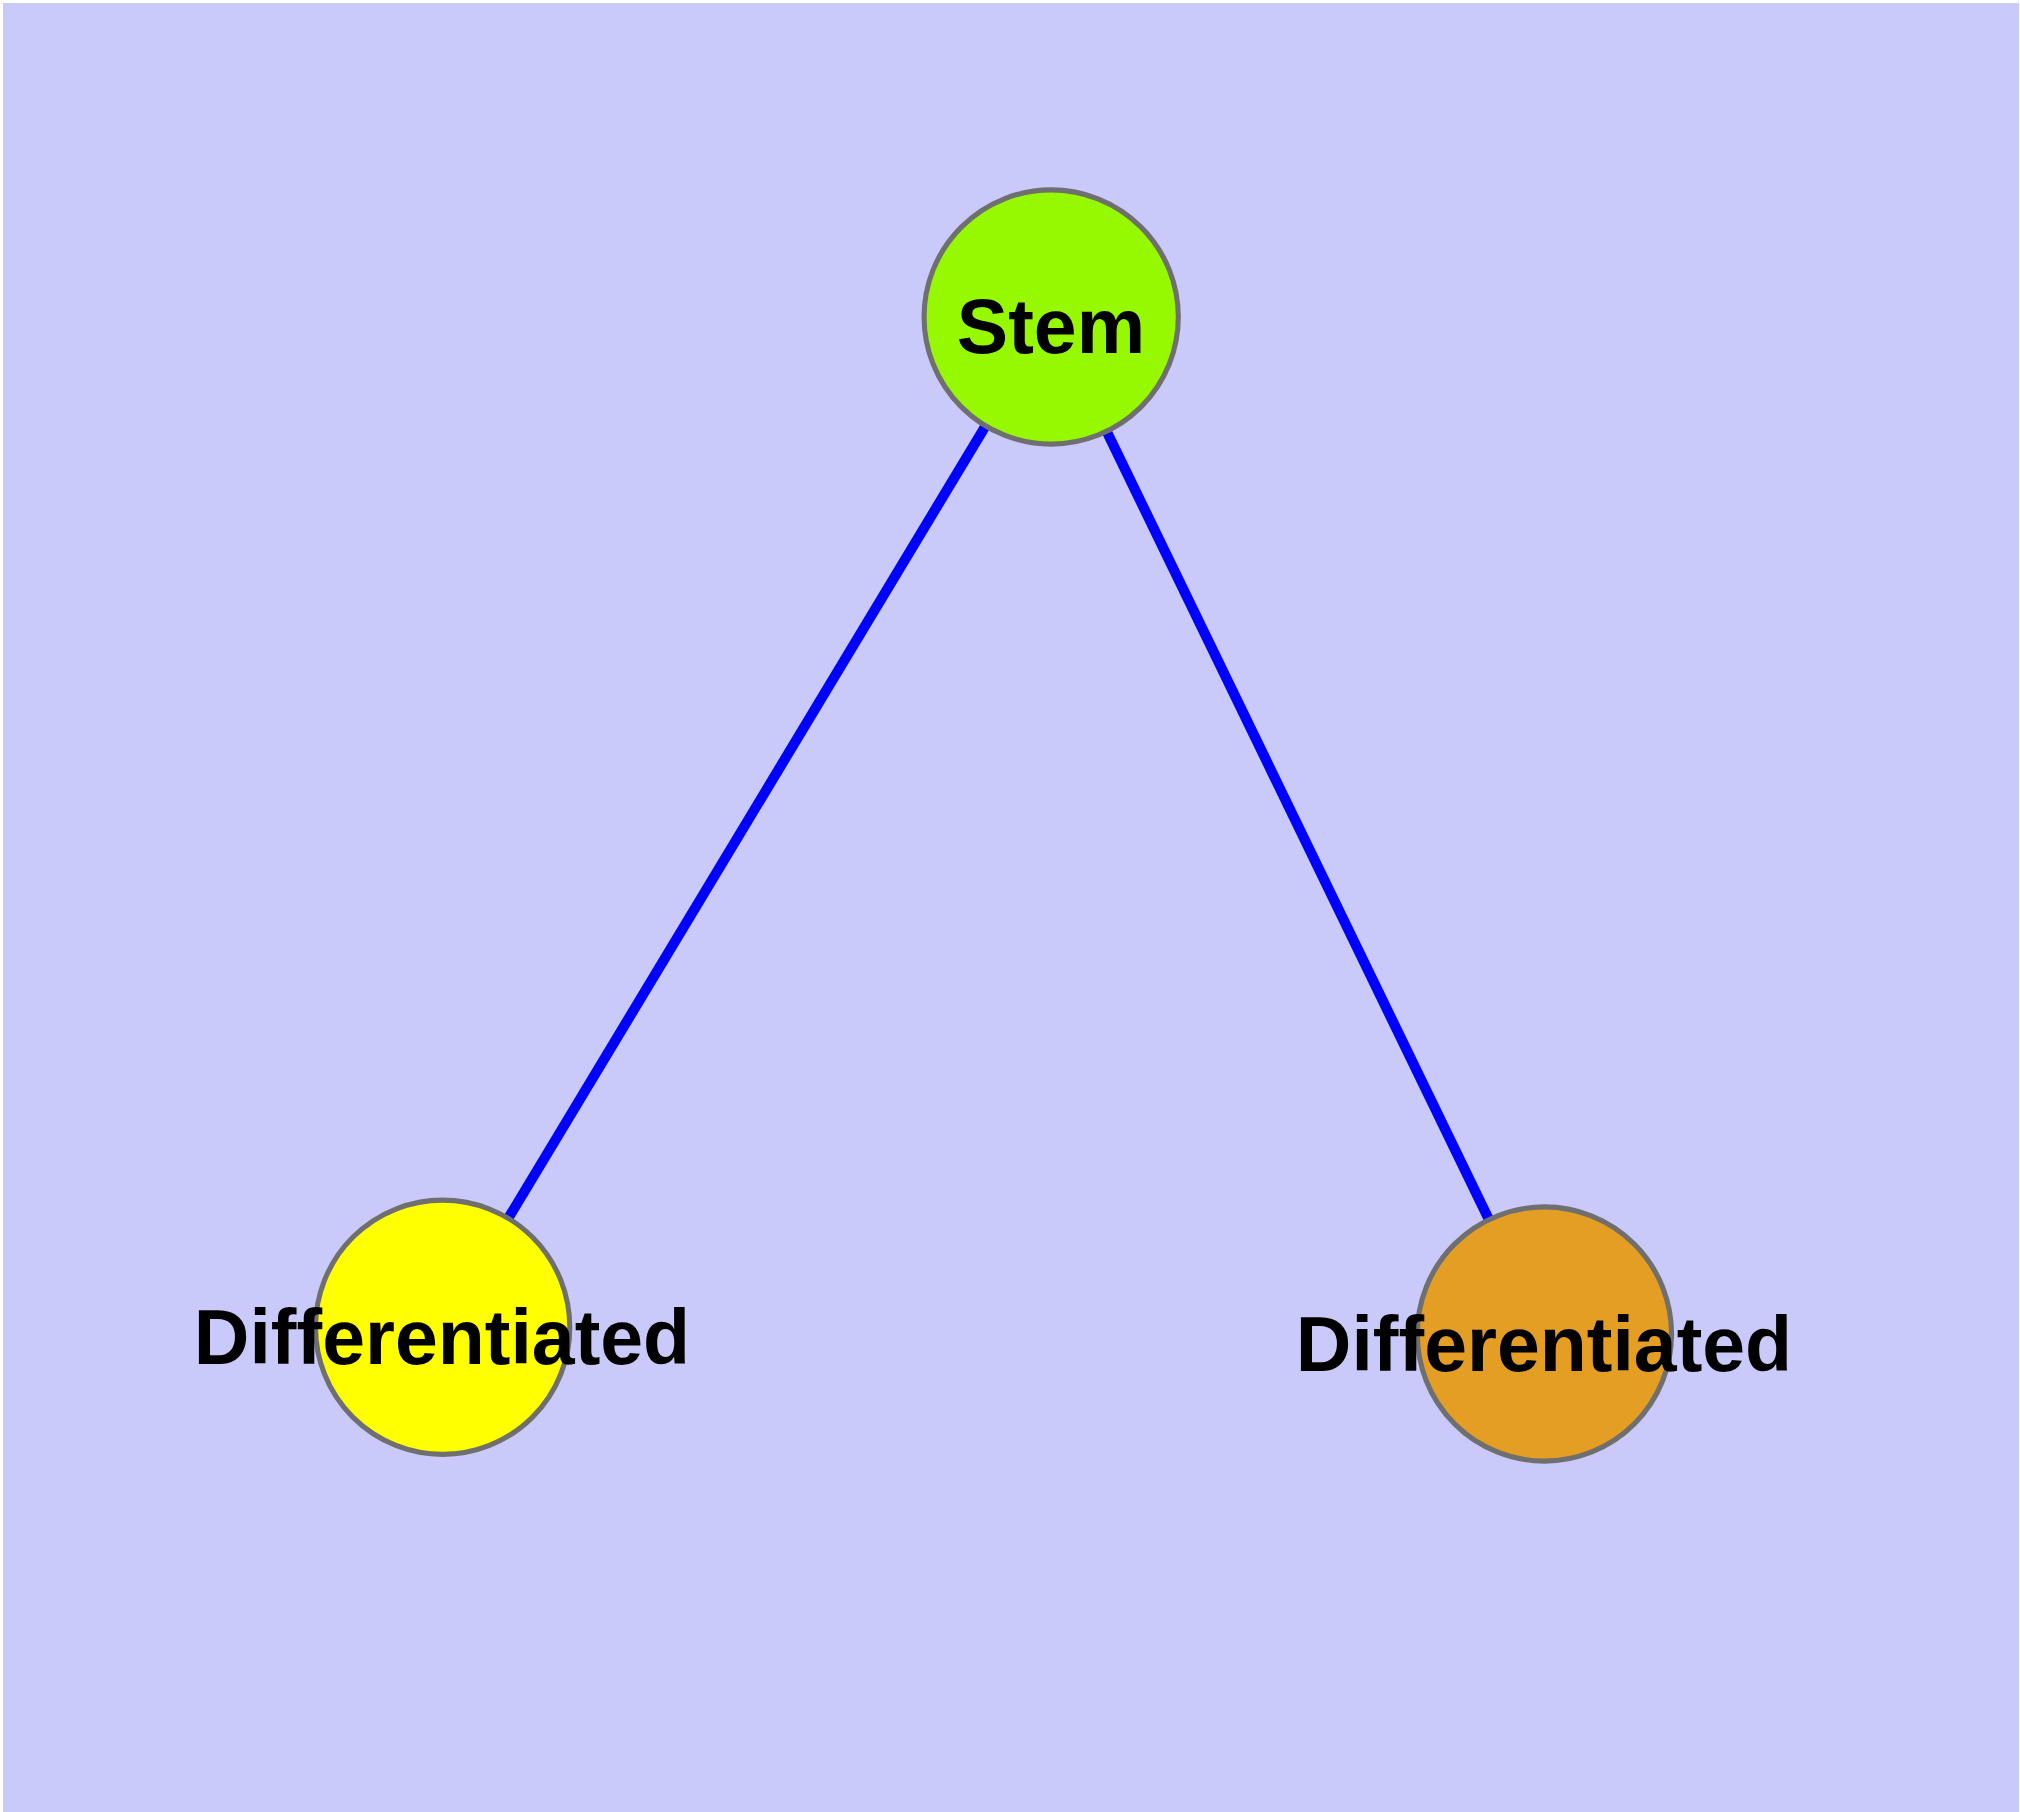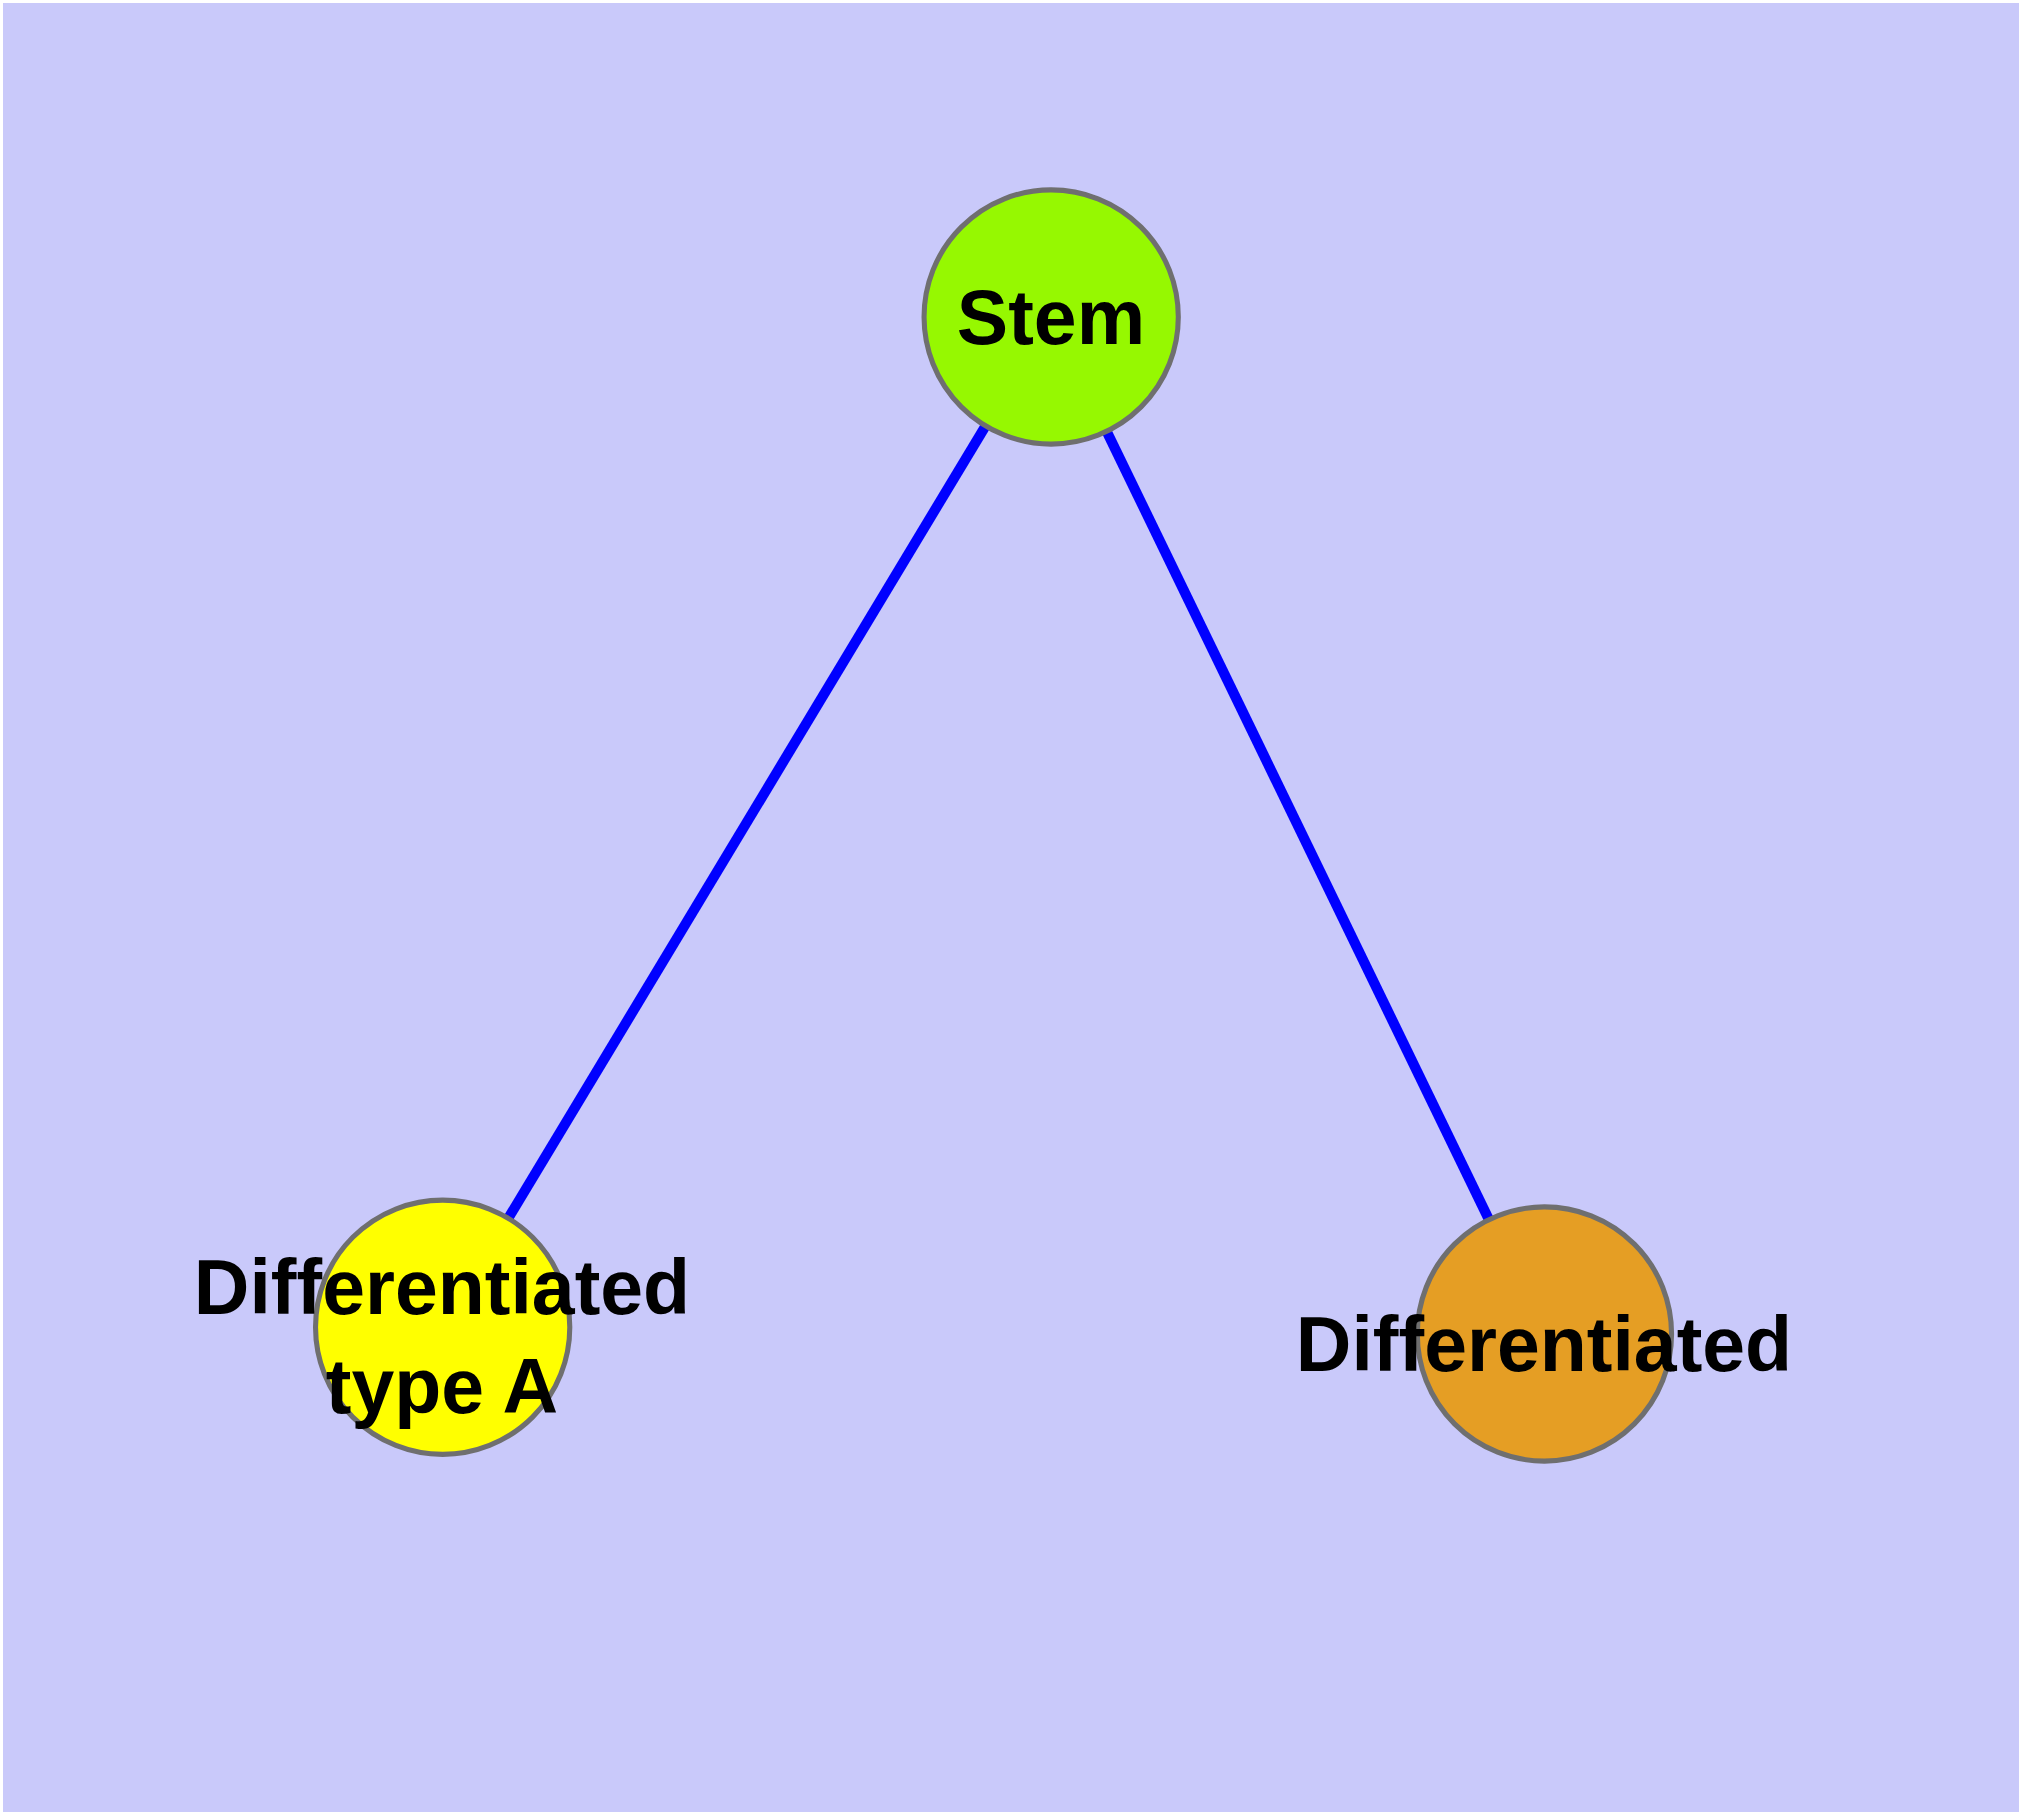--- a/index.html
+++ b/index.html
@@ -51,25 +51,24 @@
 <svg class="graph-svg" viewBox="0 0 2384 2138">
 
   <line x1="1240" y1="374" x2="522" y2="1566" stroke="#0000FF" stroke-width="12"></line>
   <line x1="1240" y1="374" x2="1822" y2="1574" stroke="#0000FF" stroke-width="12"></line>
 
   <circle cx="1240" cy="374" r="150" fill="#96F801" stroke="#6F6F6F" stroke-width="6"></circle>
   <circle cx="522" cy="1566" r="150" fill="#FFFF00" stroke="#6F6F6F" stroke-width="6"></circle>
   <circle cx="1822" cy="1574" r="150" fill="#E59E24" stroke="#6F6F6F" stroke-width="6"></circle>
 </svg>
 
-<div class="node-label" style="left: 1051px; top: 317px; color: rgb(0, 0, 0);">
+<div class="node-label" style="left: 1051px; top: 326px; color: rgb(0, 0, 0);">
   <span class="line">Stem</span>
 </div>
 
 <div class="node-label" style="left: 442px; top: 1337px; color: rgb(0, 0, 0);">
   <span class="line">Differentiated</span>
-  <span class="line">type A</span>
 </div>
 
 <div class="node-label" style="left: 1544px; top: 1344px; color: rgb(0, 0, 0);">
   <span class="line">Differentiated</span>
 </div>
 
 
 </body></html>

